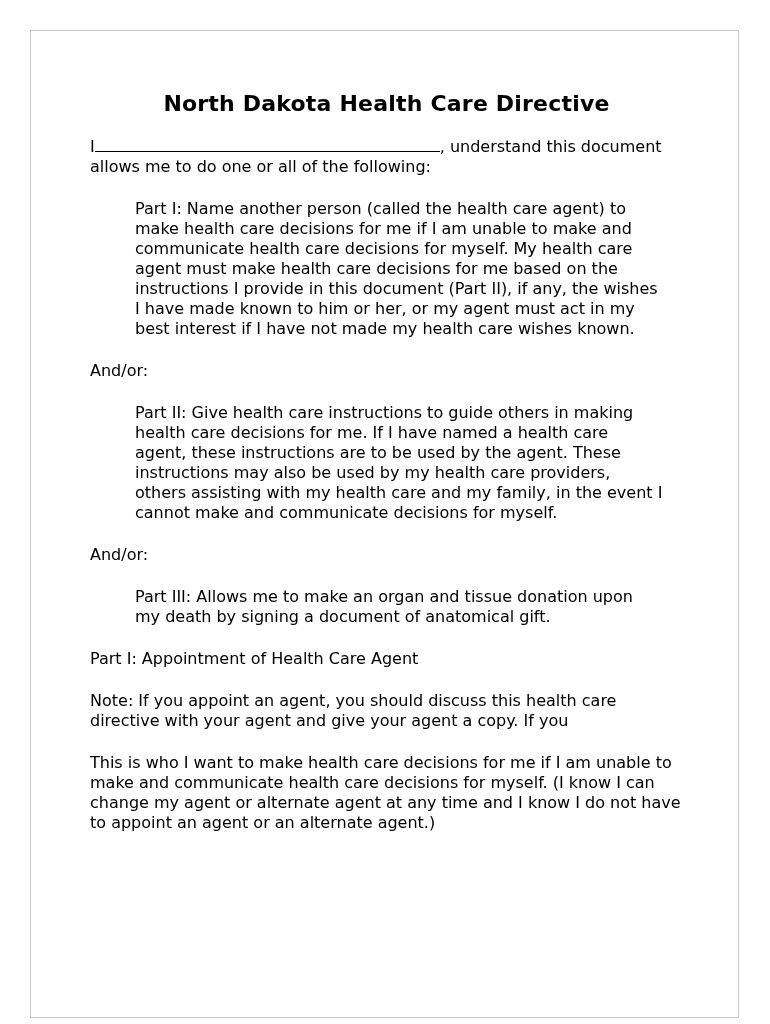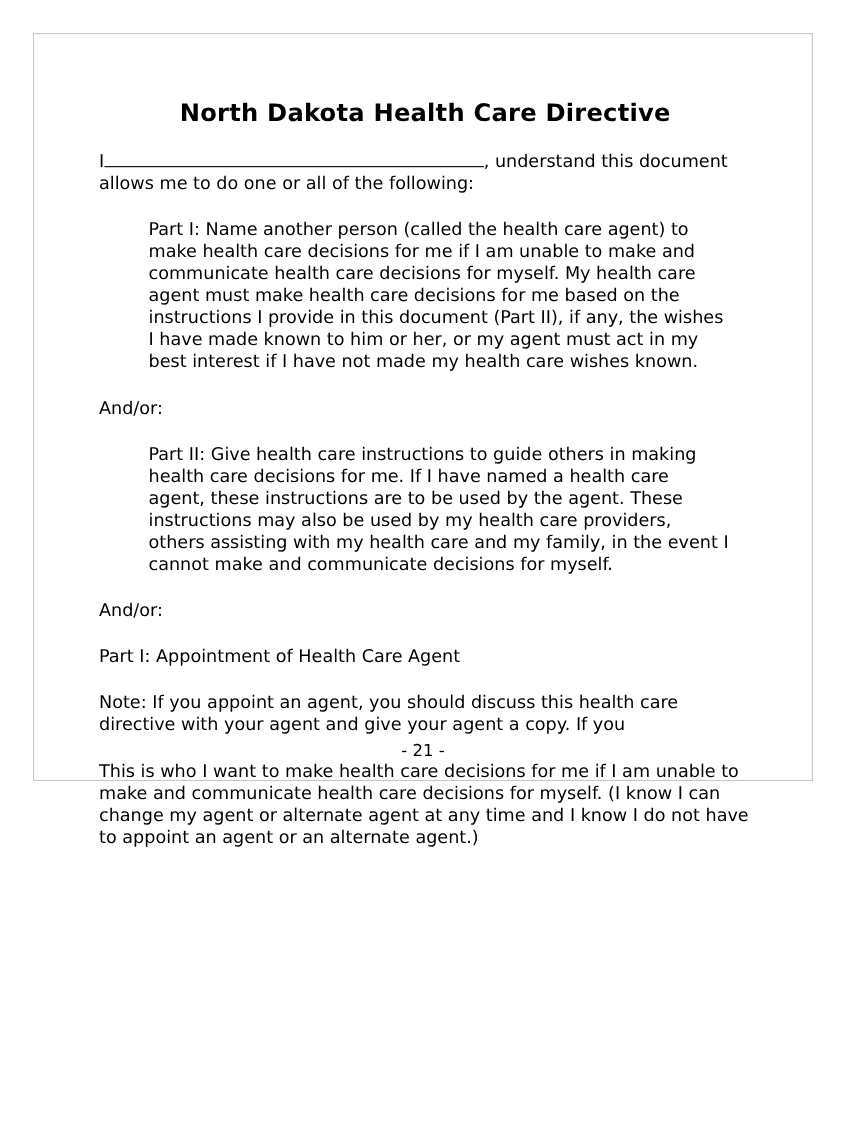--- a/index.html
+++ b/index.html
@@ -12,21 +12,21 @@
     height: 1024px;
     font-family: "DejaVu Sans", "Liberation Sans", sans-serif;
     color: #000000;
     position: relative;
   }
   .sheet {
     position: absolute;
     left: 30px;
     top: 30px;
     width: 709px;
-    height: 680px;
+    height: 988px;
     border: 1px solid #c3c7cb;
     box-sizing: border-box;
     padding: 60px 55px 0 59px;
   }
   .doc-title {
     font-size: 22px;
     font-weight: bold;
     text-align: center;
     margin: 0 0 21px 0;
     letter-spacing: 0.2px;
@@ -69,22 +69,22 @@
   <p><span>I</span><span class="blank-line"></span><span>, understand this document allows me to do one or all of the following:</span></p>
 
   <p class="indent">Part I: Name another person (called the health care agent) to make health care decisions for me if I am unable to make and communicate health care decisions for myself. My health care agent must make health care decisions for me based on the instructions I provide in this document (Part II), if any, the wishes I have made known to him or her, or my agent must act in my best interest if I have not made my health care wishes known.</p>
 
   <p class="bold">And/or:</p>
 
   <p class="indent">Part II: Give health care instructions to guide others in making health care decisions for me. If I have named a health care agent, these instructions are to be used by the agent. These instructions may also be used by my health care providers, others assisting with my health care and my family, in the event I cannot make and communicate decisions for myself.</p>
 
   <p class="bold">And/or:</p>
 
+  <p class="indent">Part III: Allows me to make an organ and tissue donation upon my death by signing a document of anatomical gift.</p>
 
   <p class="bold">Part I: Appointment of Health Care Agent</p>
 
   <p><span class="bold">Note:</span><span> If you appoint an agent, you should discuss this health care directive with your agent and give your agent a copy. If you</span></p>
 
   <p>This is who I want to make health care decisions for me if I am unable to make and communicate health care decisions for myself.  (I know I can change my agent or alternate agent at any time and I know I do not have to appoint an agent or an alternate agent.)</p>
 
-  <div class="page-footer">- 21 -</div>
 
 </div>
 
 </body></html>

